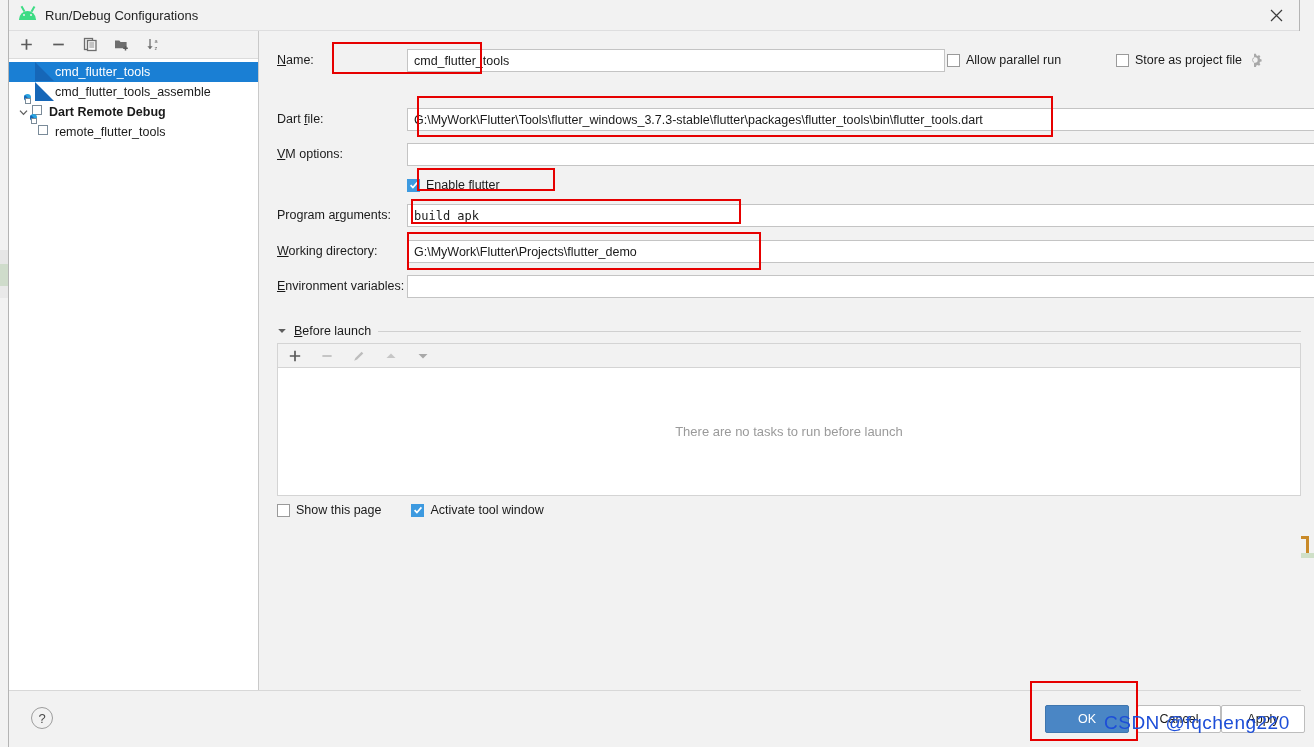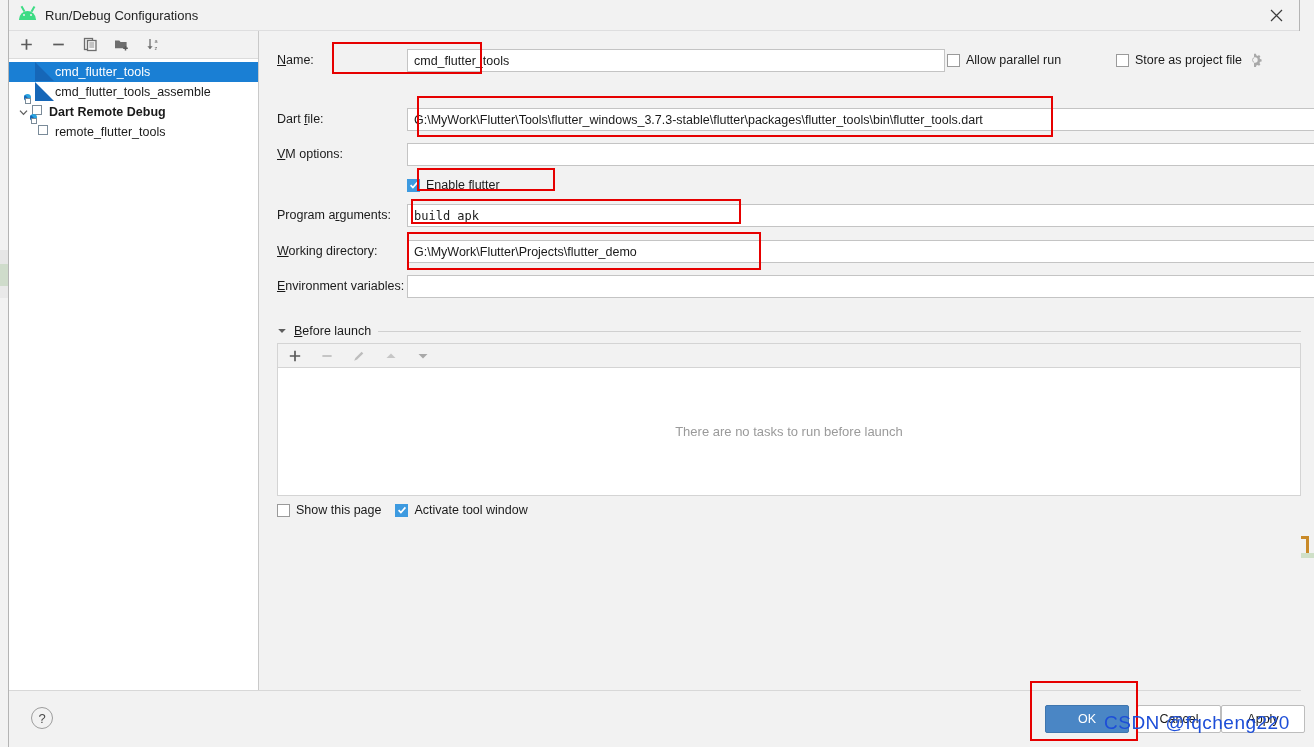--- a/index.html
+++ b/index.html
@@ -252,21 +252,21 @@
     background: #ffffff;
     border: 1px solid #d4d4d4;
     display: flex; align-items: center; justify-content: center;
   }
   #bl-empty { color: #9a9a9a; font-size: 13px; }
 
   #bottom-checks {
     position: absolute;
     left: 18px; top: 472px;
     display: flex; align-items: center;
-    gap: 14px;
+    gap: 30px;
   }
 
   
   #footer {
     position: absolute;
     left: 0; top: 690px;
     width: 1292px; height: 57px;
     background: #f2f2f2;
     border-top: 1px solid #d8d8d8;
   }

